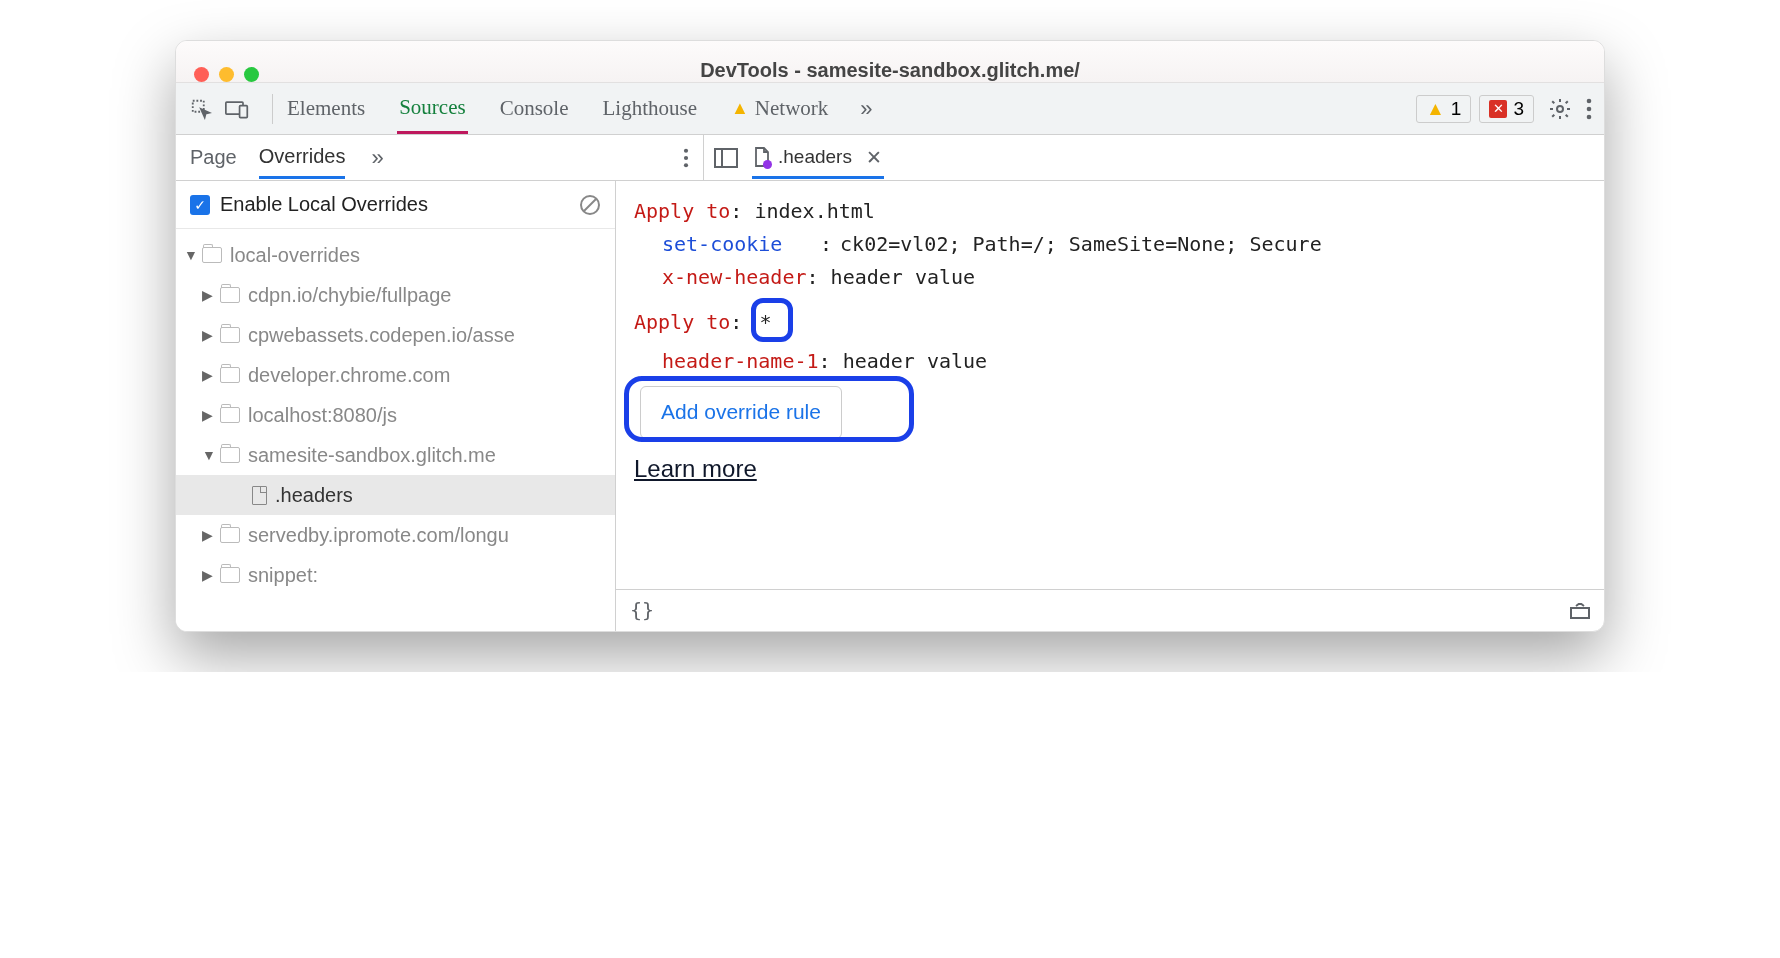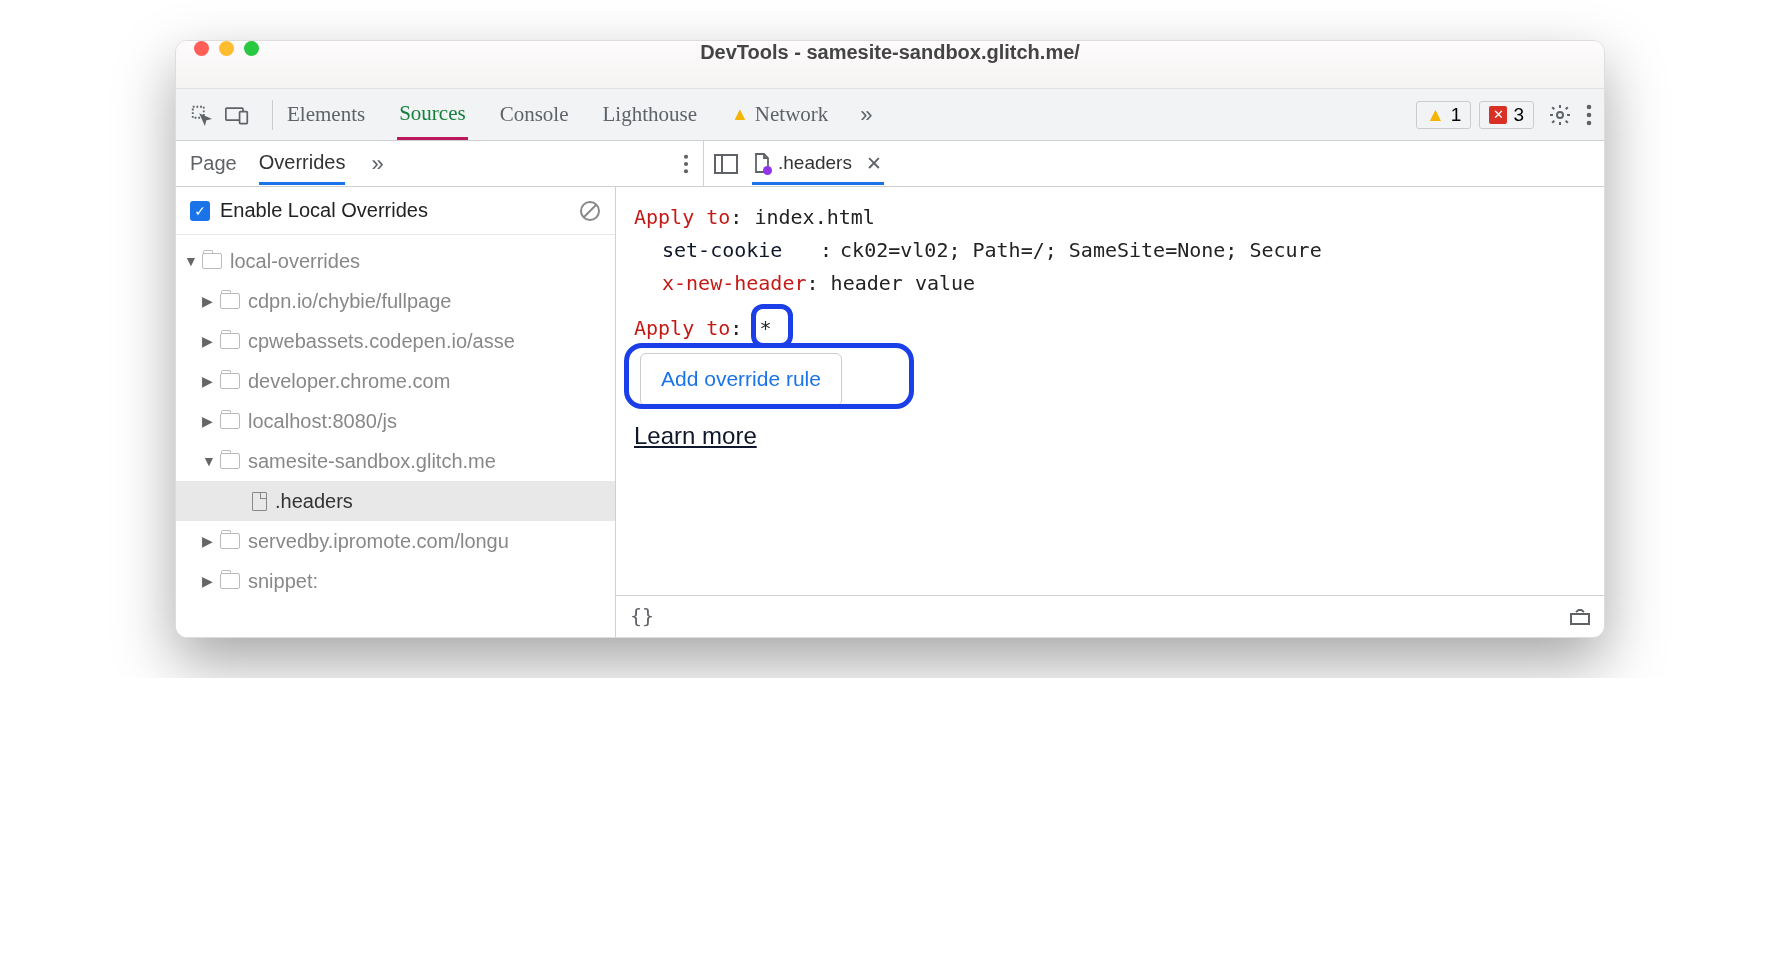--- a/index.html
+++ b/index.html
@@ -13,24 +13,24 @@
   }
   .window {
     width: 1430px;
     border-radius: 12px;
     box-shadow: 0 25px 60px rgba(0,0,0,0.35);
     overflow: hidden;
     background: #fff;
     border: 1px solid #ddd;
   }
   .titlebar {
-    height: 48px;
+    height: 42px;
     background: linear-gradient(#fdfbfb,#f6f3f3);
     display: flex;
-    align-items: flex-start;
+    align-items: flex-end;
     position: relative;
     border-bottom: 1px solid #e2e0e0;
   }
   .traffic { display: flex; gap: 10px; padding-left: 18px; }
   .dot { width: 15px; height: 15px; border-radius: 50%; }
   .dot.red { background:#ff5f57; } .dot.yellow{background:#febc2e;} .dot.green{background:#28c840;}
   .title-text {
     position: absolute; left: 0; right: 0; text-align: center;
     font-size: 20px; font-weight: 600; color:#444;
   }
@@ -76,21 +76,21 @@
   .arr { width:18px; color:#666; font-size:14px; }
   .fld { width:20px; height:16px; border:1.5px solid #bbb; border-radius:2px; margin-right:8px; position:relative;}
   .fld::before{content:"";position:absolute;top:-4px;left:0;width:8px;height:3px;border:1.5px solid #bbb;border-bottom:none;border-radius:2px 2px 0 0;}
   .file-ico { width:15px; height:19px; border:1.5px solid #888; border-radius:1px; margin-right:8px; position:relative;}
   .file-ico::after{content:"";position:absolute;top:0;right:0;width:5px;height:5px;border-left:1.5px solid #888;border-bottom:1.5px solid #888;background:#e8e8e8;}
   .ind1{padding-left:26px;} .ind3{padding-left:76px;}
   .editor { flex:1; padding:14px 18px; font-family: Menlo, Consolas, monospace; font-size:20px; line-height:1.65; position:relative;}
   .kw { color:#c41a16; }
   .val { color:#222; }
   .hdr-line { display:flex; align-items:flex-start; margin-left:28px; }
-  .hdr-name { color:#0f172a; width:150px; }
+  .hdr-name { color:#1d4ed8; width:150px; }
   .colon { margin:0 8px; color:#222; }
   .btn-add {
     display:inline-block; border:1.5px solid #ccc; border-radius:6px;
     padding:8px 20px; font-size:21px; color:#1a73e8; font-family:-apple-system,Arial,sans-serif;
     margin-top:8px; margin-left:6px; cursor:pointer; background:#fff;
   }
   .learn { color:#0f172a; text-decoration:underline; font-family:-apple-system,Arial,sans-serif; font-size:24px; display:inline-block; margin-top:10px; cursor:pointer;}
   .hl { border:5px solid #1a3fe8; border-radius:12px; position:absolute; pointer-events:none;}
   .statusbar { height:42px; border-top:1px solid #d0d0d0; display:flex; align-items:center; padding:0 14px; color:#5f6368; font-size:20px;}
   .statusbar .right { margin-left:auto; cursor:pointer;}
@@ -259,20 +259,21 @@
         <div class="hdr-name">set-cookie</div>
         <div class="colon">:</div>
         <div class="val" style="max-width:560px">ck02=vl02; Path=/; SameSite=None; Secure</div>
       </div>
       <div style="margin-left:28px"><span class="kw">x-new-header</span><span class="val">: </span><span class="val">header value</span></div>
 
       <div style="margin-top:12px; position:relative;">
         <span class="kw">Apply to</span><span class="val">: </span><span class="val" style="padding:0 5px;">*</span>
         <div class="hl" style="left:117px; top:-8px; width:42px; height:44px;"></div>
       </div>
+      <div style="margin-left:28px; margin-top:6px;"><span class="kw">header-name-1</span><span class="val">: </span><span class="val">header value</span></div>
 
       <div style="position:relative; display:inline-block;">
         <div class="btn-add">Add override rule</div>
         <div class="hl" style="left:-10px; top:-2px; width:290px; height:66px; border-radius:18px;"></div>
       </div>
       <br>
       <a class="learn">Learn more</a>
 
       <div class="statusbar" style="position:absolute; left:0; right:0; bottom:0;">
         <span style="cursor:pointer;">{}</span>

